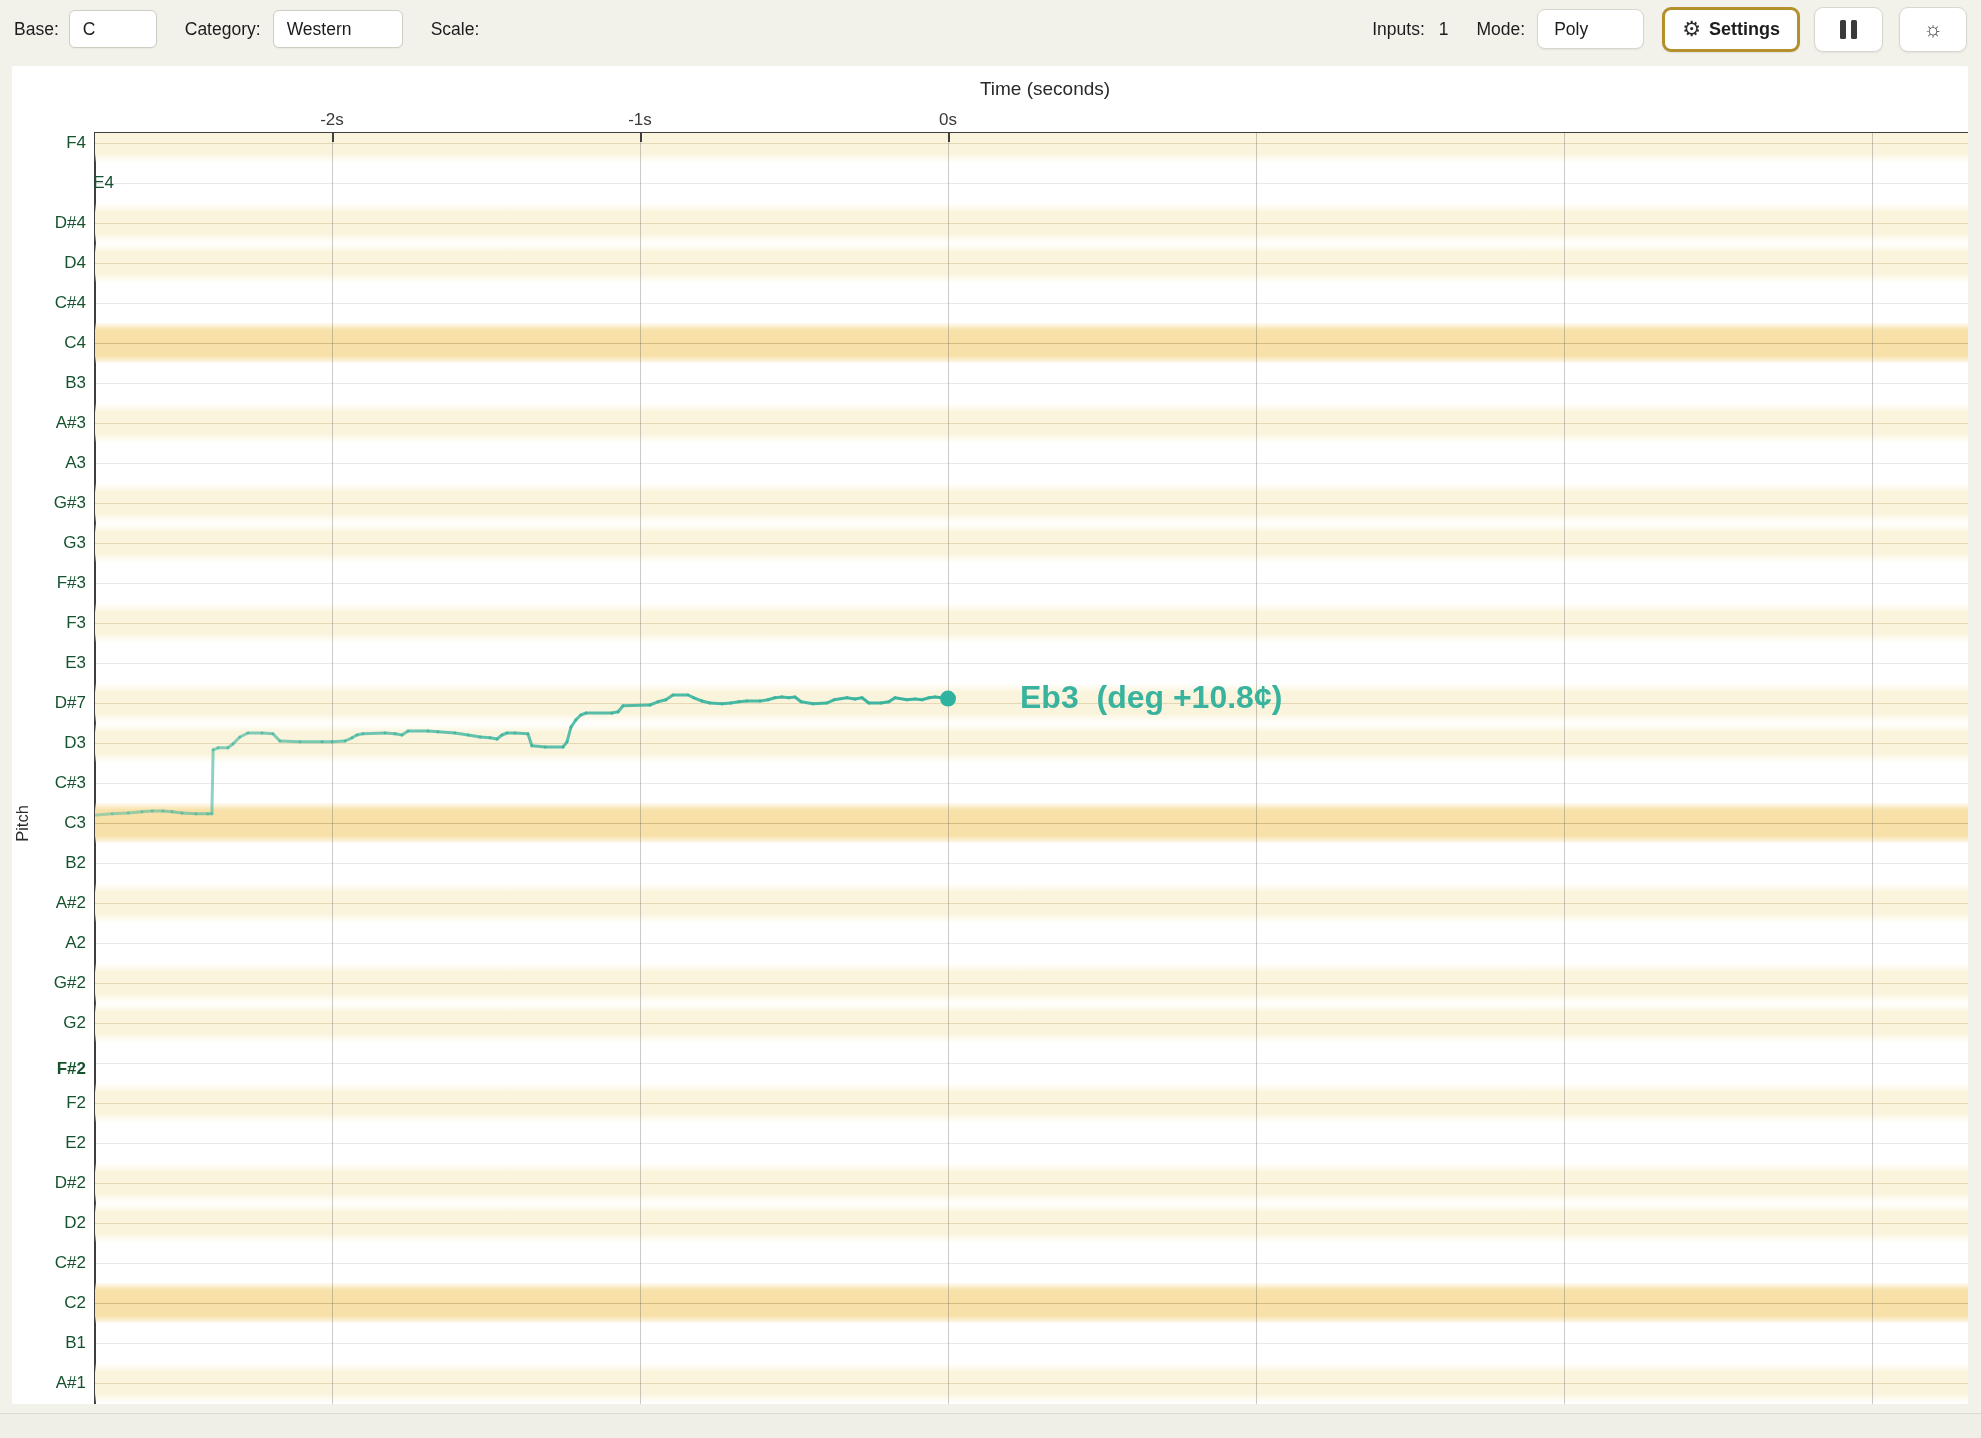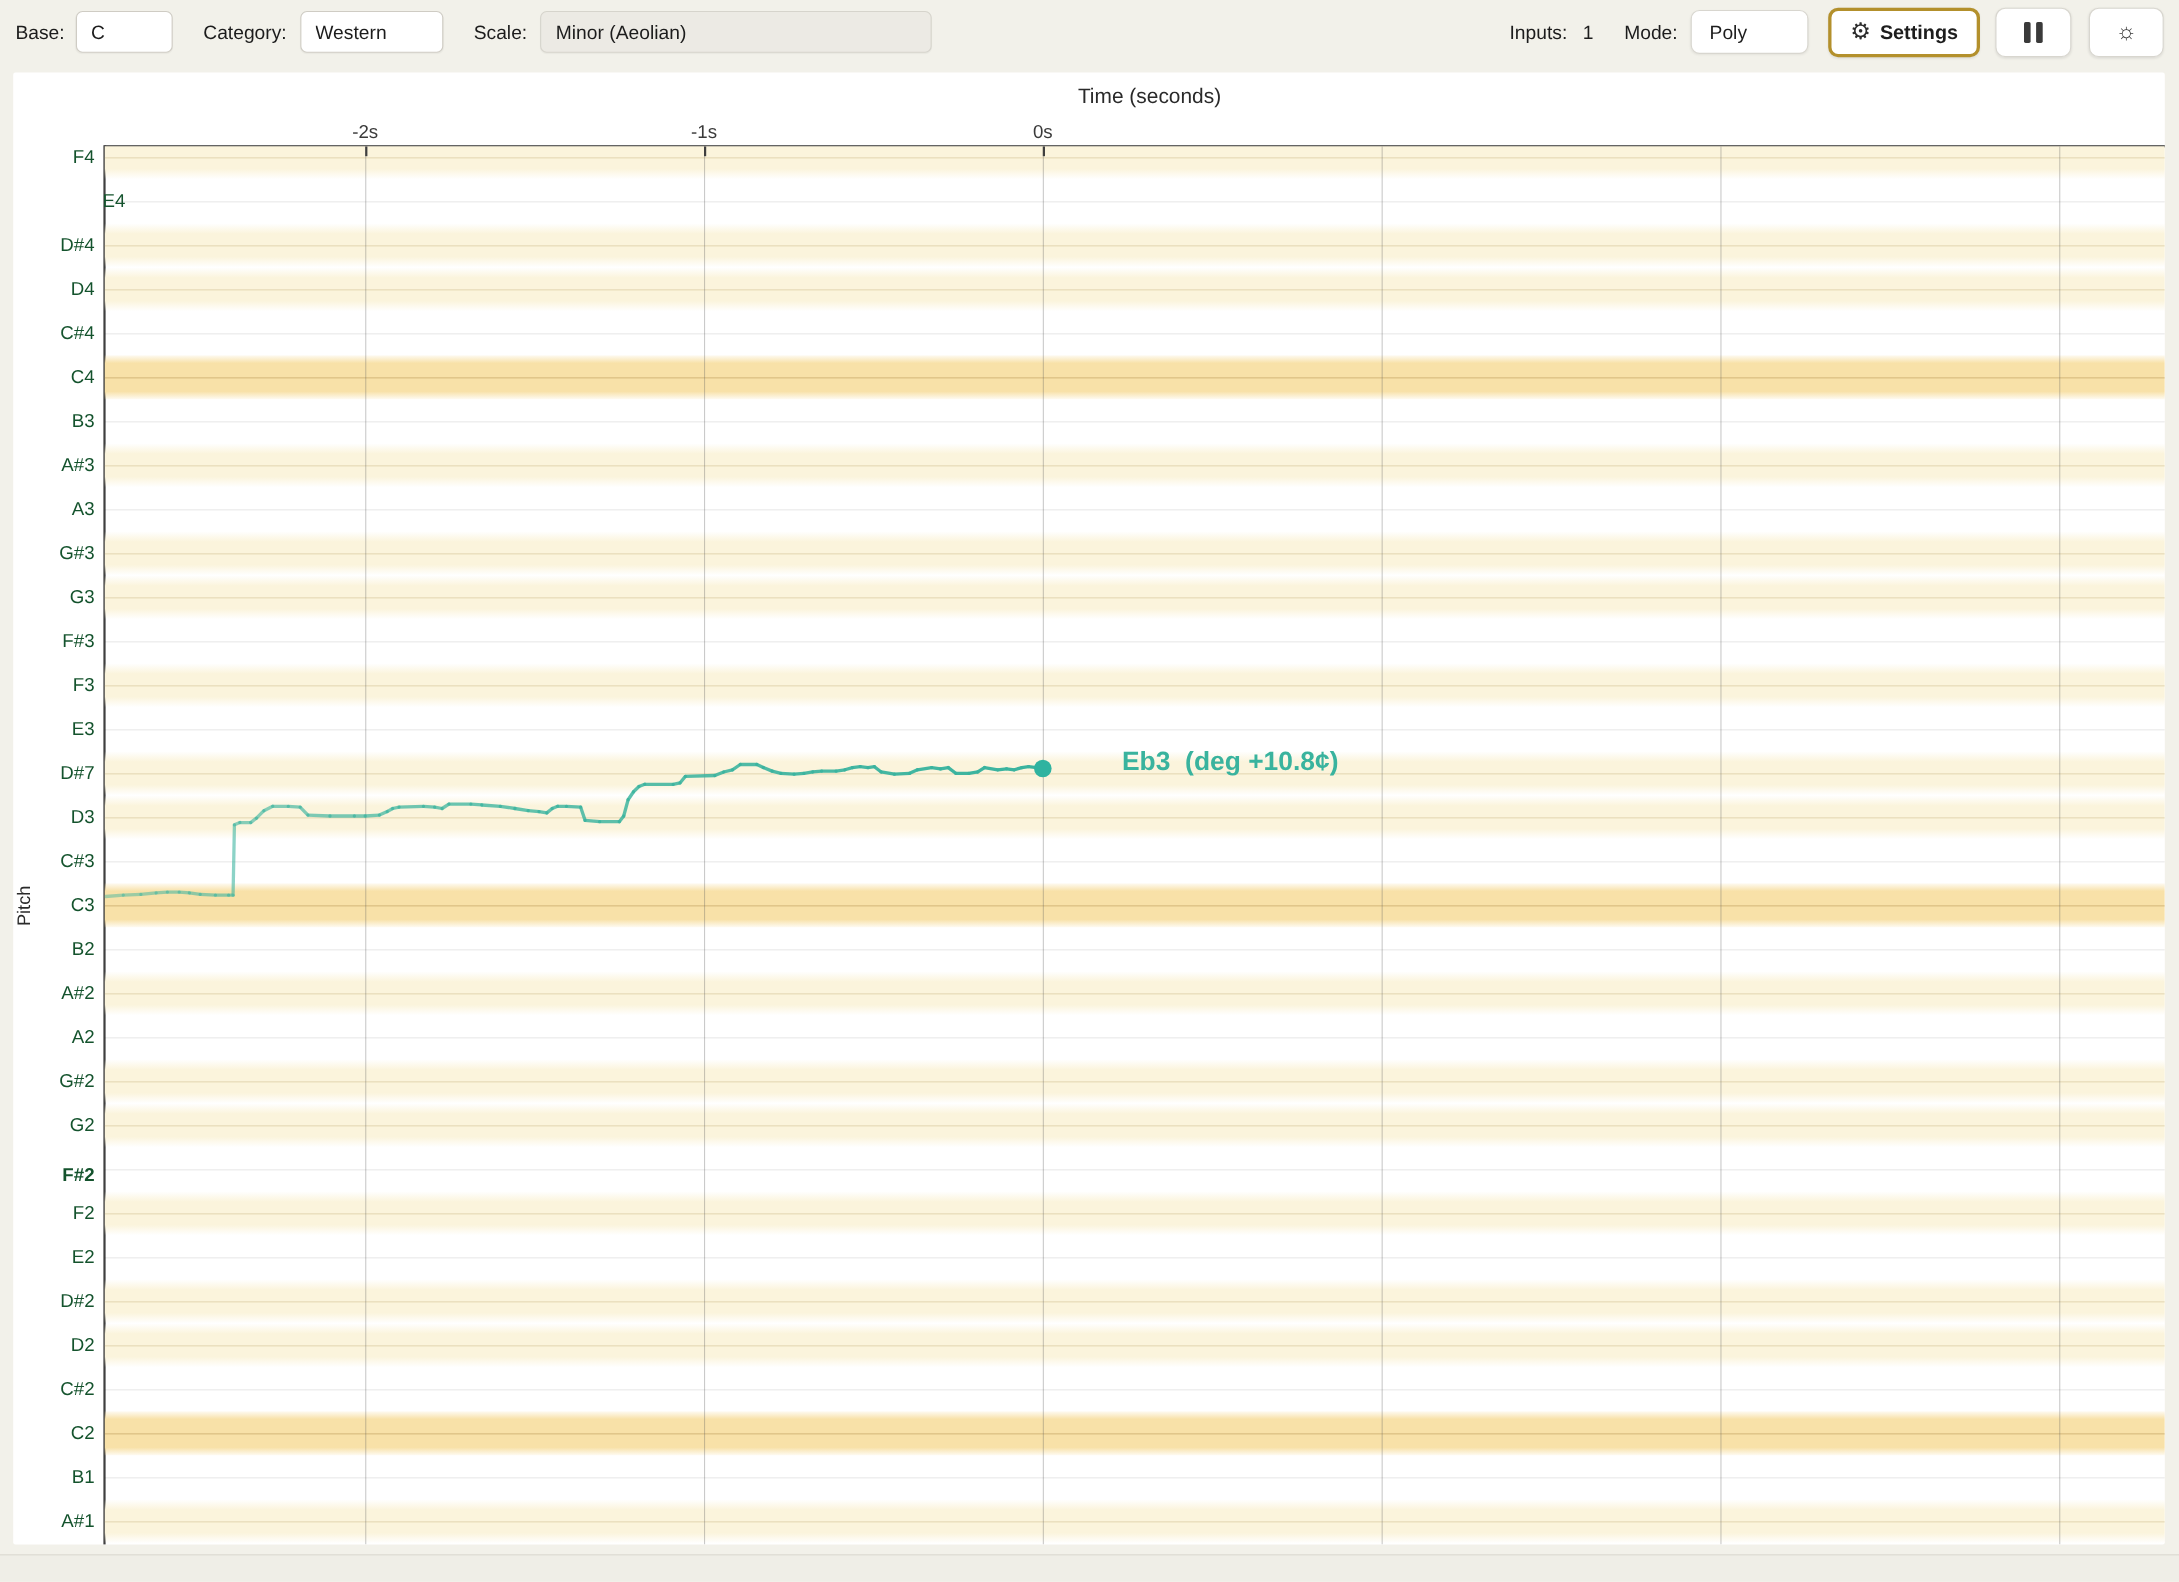--- a/index.html
+++ b/index.html
@@ -78,39 +78,38 @@
   .stripe.scale{background:linear-gradient(to bottom,rgba(251,244,220,0) 0%,var(--row-scale,#fbf4dc) 24%,var(--row-scale,#fbf4dc) 76%,rgba(251,244,220,0) 100%);}
   .stripe.root{background:linear-gradient(to bottom,rgba(248,225,168,0.15) 0%,var(--row-root,#f8e1a8) 18%,var(--row-root,#f8e1a8) 82%,rgba(248,225,168,0.15) 100%);}
   .hline{position:absolute;left:0;width:100%;height:1px;}
   .hline.off{background:rgba(0,0,0,0.09);}
   .hline.scale{background:rgba(185,165,105,0.35);}
   .hline.root{background:rgba(175,140,75,0.45);}
   .vline{position:absolute;top:0;width:1px;height:100%;background:rgba(95,95,95,0.33);}
   .vtick{position:absolute;top:0;width:2px;height:9px;background:#3f3f3f;}
   .trace-svg{position:absolute;left:0;top:0;}
   .note-annot{
-    position:absolute;font-size:24px;font-weight:700;white-space:pre;
+    position:absolute;font-size:32px;font-weight:700;white-space:pre;
     color:var(--teal,#39b39e);
   }
   
   .footer{
     position:absolute;left:0;bottom:0;width:100%;height:24px;
     background:var(--footer-bg,#efeee7);border-top:1px solid #dbd9d1;
   }
 </style>
 </head>
 <body style="--page-bg: #f2f1ea; --toolbar-bg: #f2f1ea; --gold: #b3902c; --teal: #39b39e; --row-scale: #fbf4dc; --row-root: #f8e1a8; --axis: #3f3f3f; --footer-bg: #efeee7;">
 
 <div class="toolbar">
   <span class="tb-label">Base:</span>
   <input class="tb-input w-base" value="C" style="">
   <span class="tb-label gap">Category:</span>
   <input class="tb-input w-category" value="Western" style="">
   <span class="tb-label gap">Scale:</span>
-  <input class="tb-input w-scale readonly" value="Minor (Aeolian)" style="">
   <span class="spacer"></span>
   <span class="tb-label">Inputs:</span>
   <span class="inputs-value">1</span>
   <span class="tb-label gap">Mode:</span>
   <div class="mode-box">
     <span>Poly</span>
   </div>
   <div class="btn btn-settings">
     <span class="gear">⚙</span>
     <span>Settings</span>

